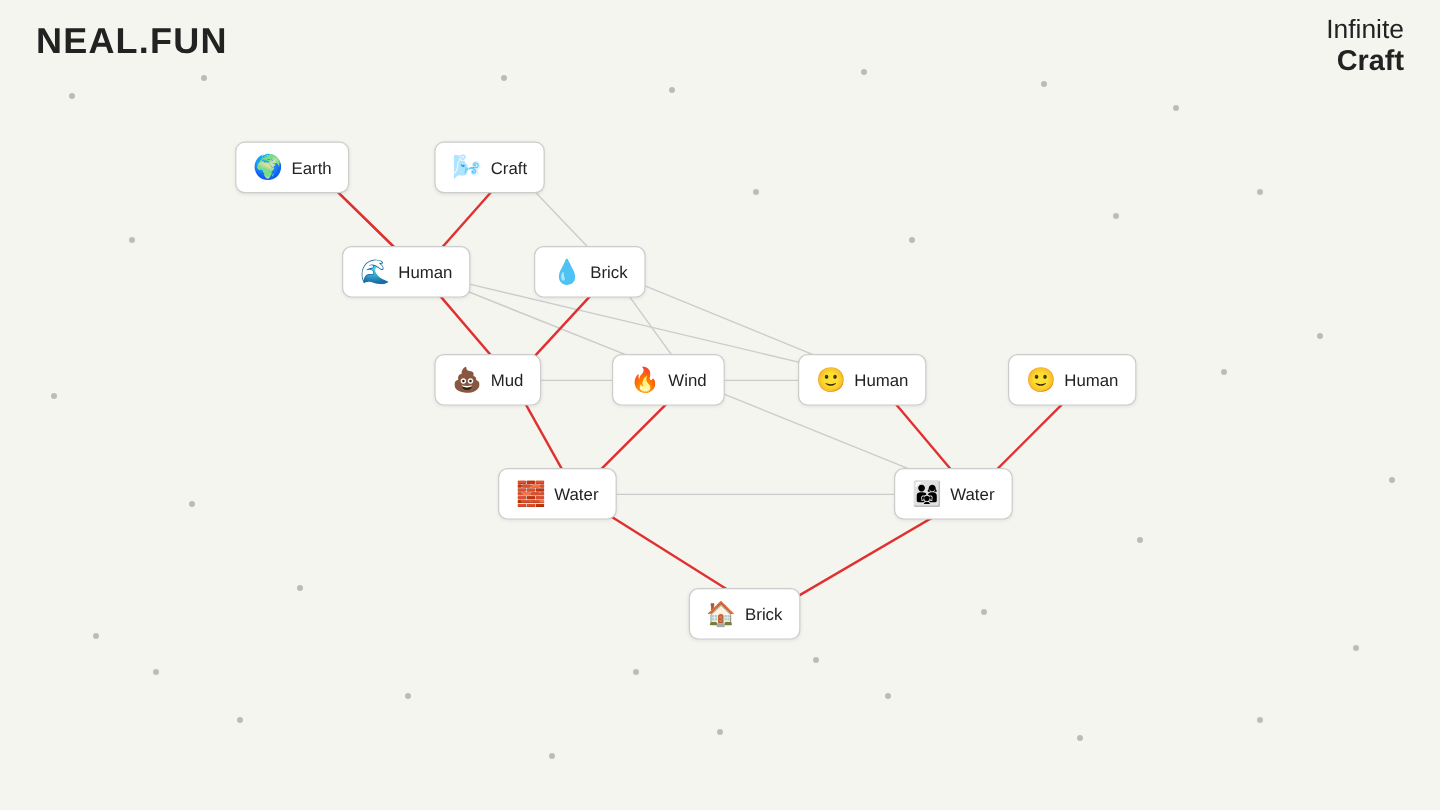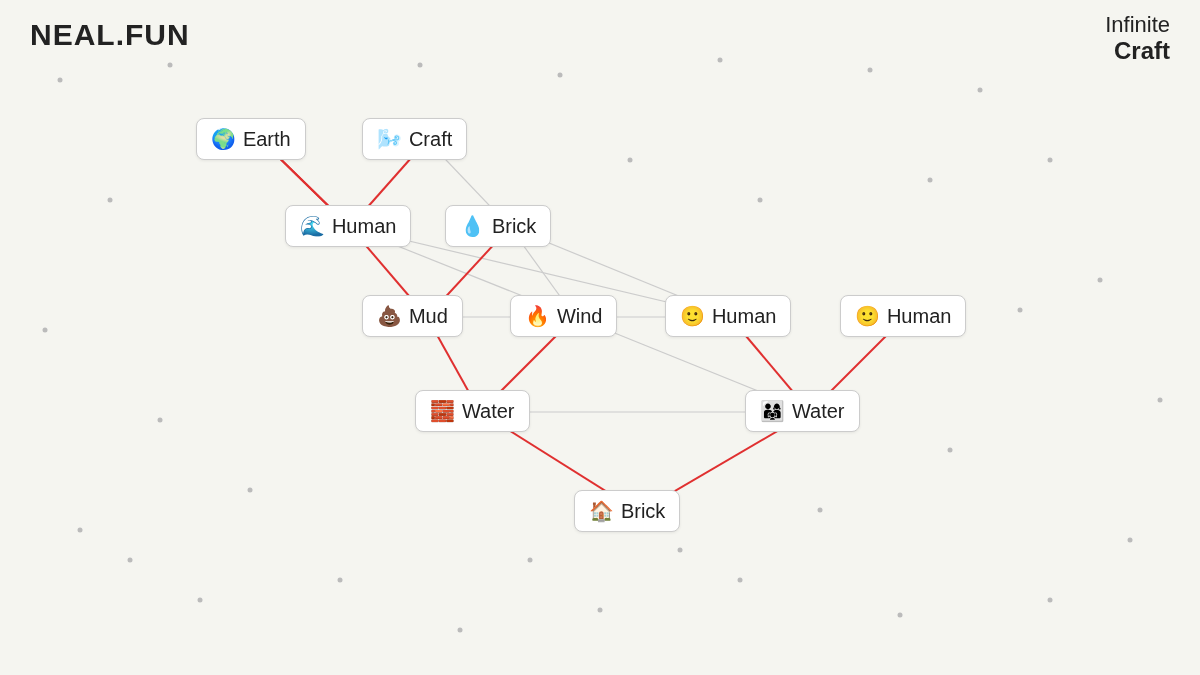--- a/index.html
+++ b/index.html
@@ -57,21 +57,21 @@
       gap: 7px;
       white-space: nowrap;
       box-shadow: 0 1px 3px rgba(0,0,0,0.07);
       cursor: pointer;
       user-select: none;
     }
     .node .emoji {
       font-size: 20px;
     }
     .node .label {
-      font-size: 20px;
+      font-size: 14px;
       font-family: Arial, sans-serif;
       color: #222;
     }
 
     svg.connections {
       position: absolute;
       top: 0; left: 0;
       width: 1200px;
       height: 675px;
       pointer-events: none;

